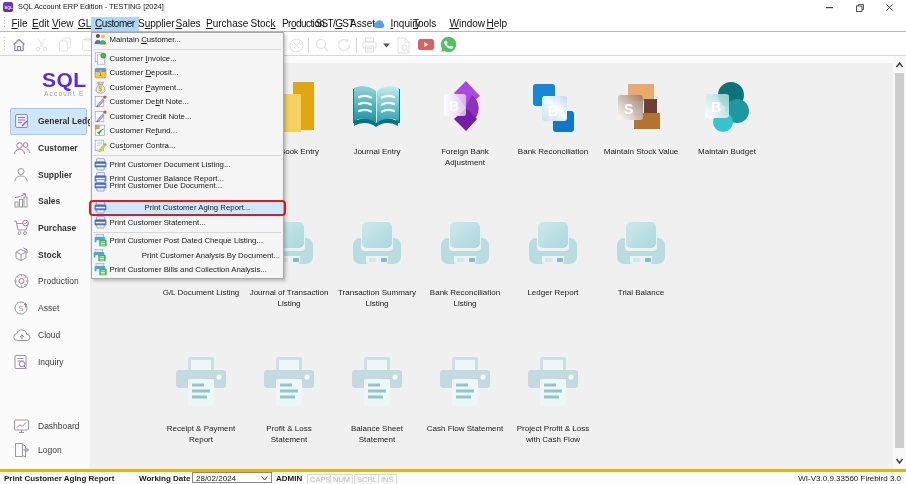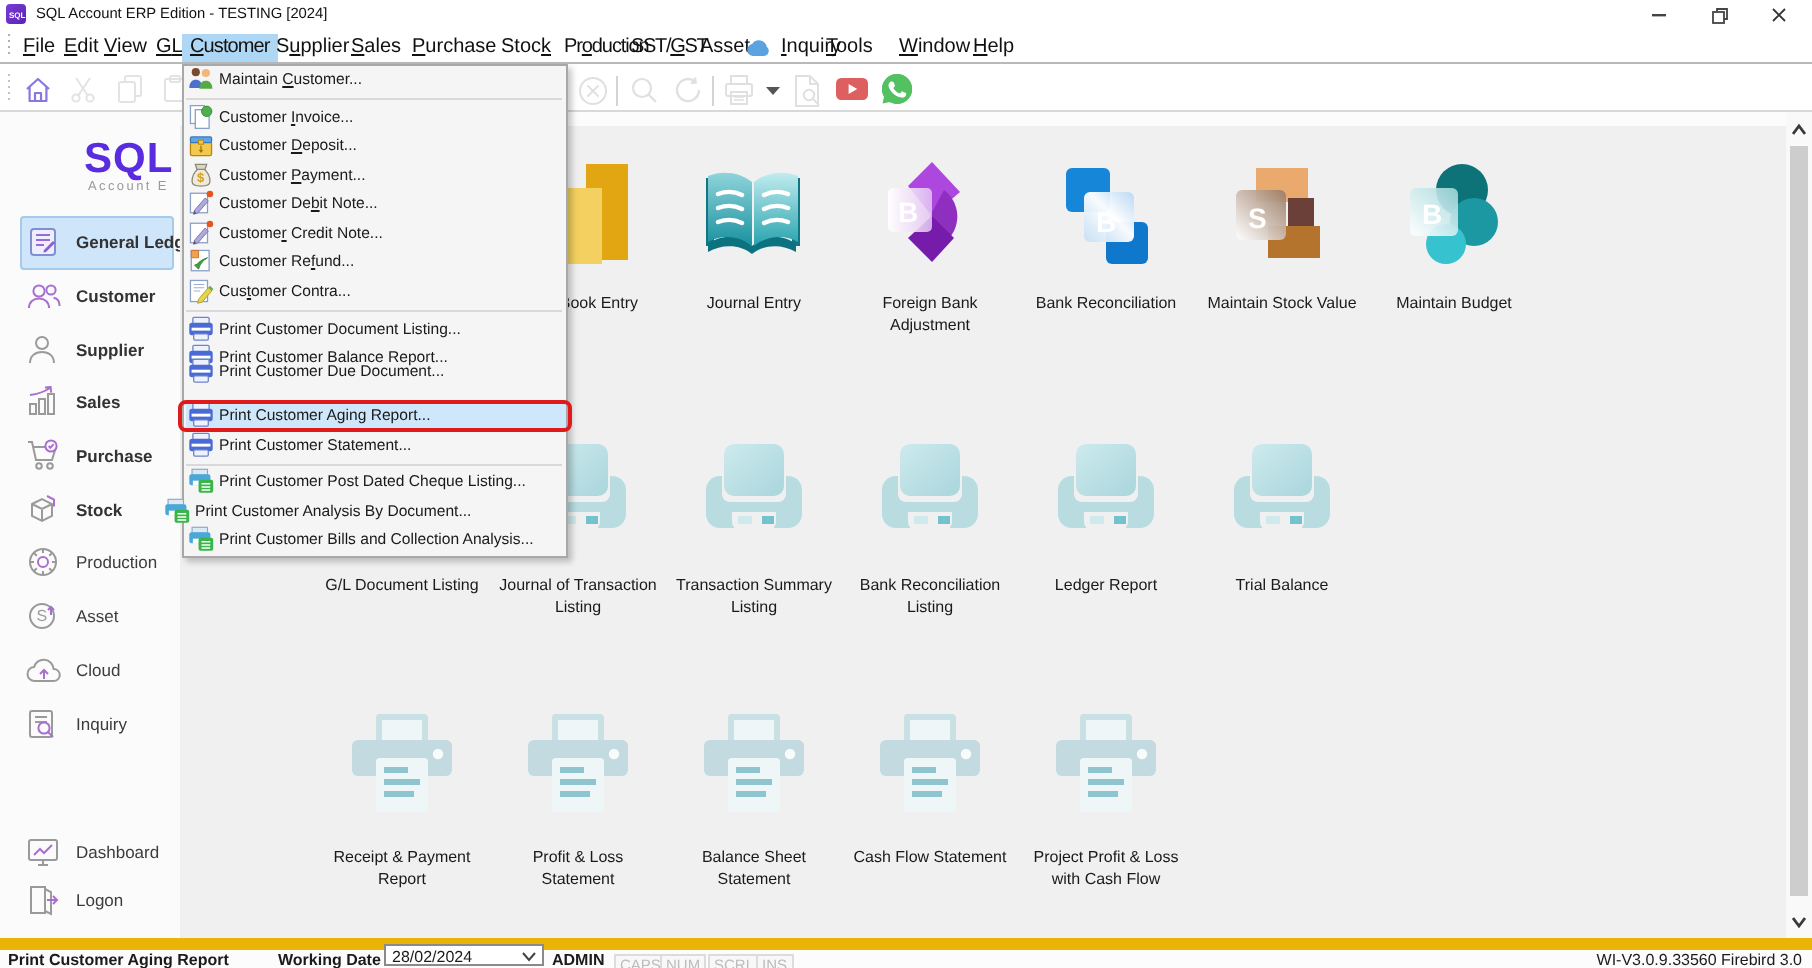--- a/index.html
+++ b/index.html
@@ -36,21 +36,21 @@
 .sbitem svg { position:absolute; left:13px; top:50%; transform:translateY(-50%); }
 #sbsel { left:10px; top:107.5px; width:77px; height:27px; background:#cfe6fa; border:1px solid #a5cbec; border-radius:2px; }
 
 #content { left:90px; top:56px; width:816px; height:413px; background:#f1f0f0; }
 #contenttop { left:90px; top:56px; width:816px; height:7px; background:#fcfcfc; }
 .lbl { position:absolute; font-size:8px; line-height:10.5px; color:#1a1a1a; width:88px; text-align:center; }
 
 #sbtrack { left:893px; top:56px; width:13px; height:413px; background:#f9f9f9; }
 #sbthumb { left:894.5px; top:72.5px; width:9.5px; height:375px; background:#cdcdcd; }
 
-#statusbar { left:0; top:469px; width:906px; height:15px; background:#fcfcfc; border-top:6px solid #eab308; font-size:8px; }
+#statusbar { left:0; top:469px; width:906px; height:15px; background:#fcfcfc; border-top:3px solid #eab308; font-size:8px; }
 .st { position:absolute; top:50%; transform:translateY(-50%); }
 #combo { left:192px; top:471.5px; width:80px; height:11px; background:#fff; border:1px solid #8a8a8a; font-size:8px; }
 .kbd { position:absolute; top:2px; height:11px; line-height:10px; border:1px solid #dcdcdc; background:#f8f8f8; color:#bcbcbc; font-size:7.5px; padding:0 2px; }
 
 #dmenu { left:91px; top:31.5px; width:193px; height:247px; background:#f6f5f5; border:1px solid #a8a8a8;
   box-shadow:2px 2px 3px rgba(0,0,0,0.22); }
 .mi { position:absolute; left:1px; width:189px; height:14.5px; display:flex; align-items:center; }
 .mi .ic { width:13px; height:13px; margin-left:2px; margin-right:2.5px; flex:none; }
 .mi .tx { font-size:7.8px; color:#1a1a1a; white-space:nowrap; }
 .msep { position:absolute; left:2px; width:188px; height:1px; background:#d9d9d9; }
@@ -682,21 +682,21 @@
       <span class="ic">
         <svg width="13" height="13" viewBox="0 0 16 16">
           <rect x="3" y="0.8" width="10" height="4" rx="0.8" fill="#eef2fc" stroke="#6b84cc" stroke-width="0.8"></rect>
           <rect x="0.8" y="4.2" width="14.4" height="7.6" rx="1.6" fill="#4a6ad4"></rect>
           <rect x="2.2" y="7.2" width="11.6" height="1.8" fill="#fff"></rect>
           <rect x="3.5" y="11" width="9" height="3.8" rx="0.8" fill="#eef2fc" stroke="#6b84cc" stroke-width="0.8"></rect>
         </svg>
       </span>
       <span class="tx">Print Customer Due Document...</span>
     </div>
-<div class="mi abs mip" style="left:92px; top:200.4px;">
+<div class="mi abs mip" style="left:92px; top:200.4px;gap:35px;">
       <span class="ic">
         <svg width="13" height="13" viewBox="0 0 16 16">
           <rect x="3" y="0.8" width="10" height="4" rx="0.8" fill="#eef2fc" stroke="#6b84cc" stroke-width="0.8"></rect>
           <rect x="0.8" y="4.2" width="14.4" height="7.6" rx="1.6" fill="#4a6ad4"></rect>
           <rect x="2.2" y="7.2" width="11.6" height="1.8" fill="#fff"></rect>
           <rect x="3.5" y="11" width="9" height="3.8" rx="0.8" fill="#eef2fc" stroke="#6b84cc" stroke-width="0.8"></rect>
         </svg>
       </span>
       <span class="tx">Print Customer Aging Report...</span>
     </div>
@@ -717,21 +717,21 @@
         <svg width="13" height="13" viewBox="0 0 16 16">
           <rect x="2.5" y="0.8" width="9.5" height="3.6" fill="#dce8f4" stroke="#8aa8c8" stroke-width="0.7"></rect>
           <rect x="0.8" y="3.8" width="13" height="6.8" rx="1.4" fill="#4aa8d8"></rect>
           <rect x="3" y="7.8" width="7.5" height="3" fill="#fff"></rect>
           <rect x="6.5" y="7.2" width="9" height="8" rx="1.2" fill="#3bb54a"></rect>
           <path d="M8.3,9.7 h5.4 M8.3,11.7 h5.4 M8.3,13.5 h5.4" stroke="#fff" stroke-width="1"></path>
         </svg>
       </span>
       <span class="tx">Print Customer Post Dated Cheque Listing...</span>
     </div>
-<div class="mi abs mig" style="left:80px; top:248.2px;">
+<div class="mi abs mig" style="left:91px; top:248.2px;justify-content:space-between;">
       <span class="ic">
         <svg width="13" height="13" viewBox="0 0 16 16">
           <rect x="2.5" y="0.8" width="9.5" height="3.6" fill="#dce8f4" stroke="#8aa8c8" stroke-width="0.7"></rect>
           <rect x="0.8" y="3.8" width="13" height="6.8" rx="1.4" fill="#4aa8d8"></rect>
           <rect x="3" y="7.8" width="7.5" height="3" fill="#fff"></rect>
           <rect x="6.5" y="7.2" width="9" height="8" rx="1.2" fill="#3bb54a"></rect>
           <path d="M8.3,9.7 h5.4 M8.3,11.7 h5.4 M8.3,13.5 h5.4" stroke="#fff" stroke-width="1"></path>
         </svg>
       </span>
       <span class="tx">Print Customer Analysis By Document...</span>

